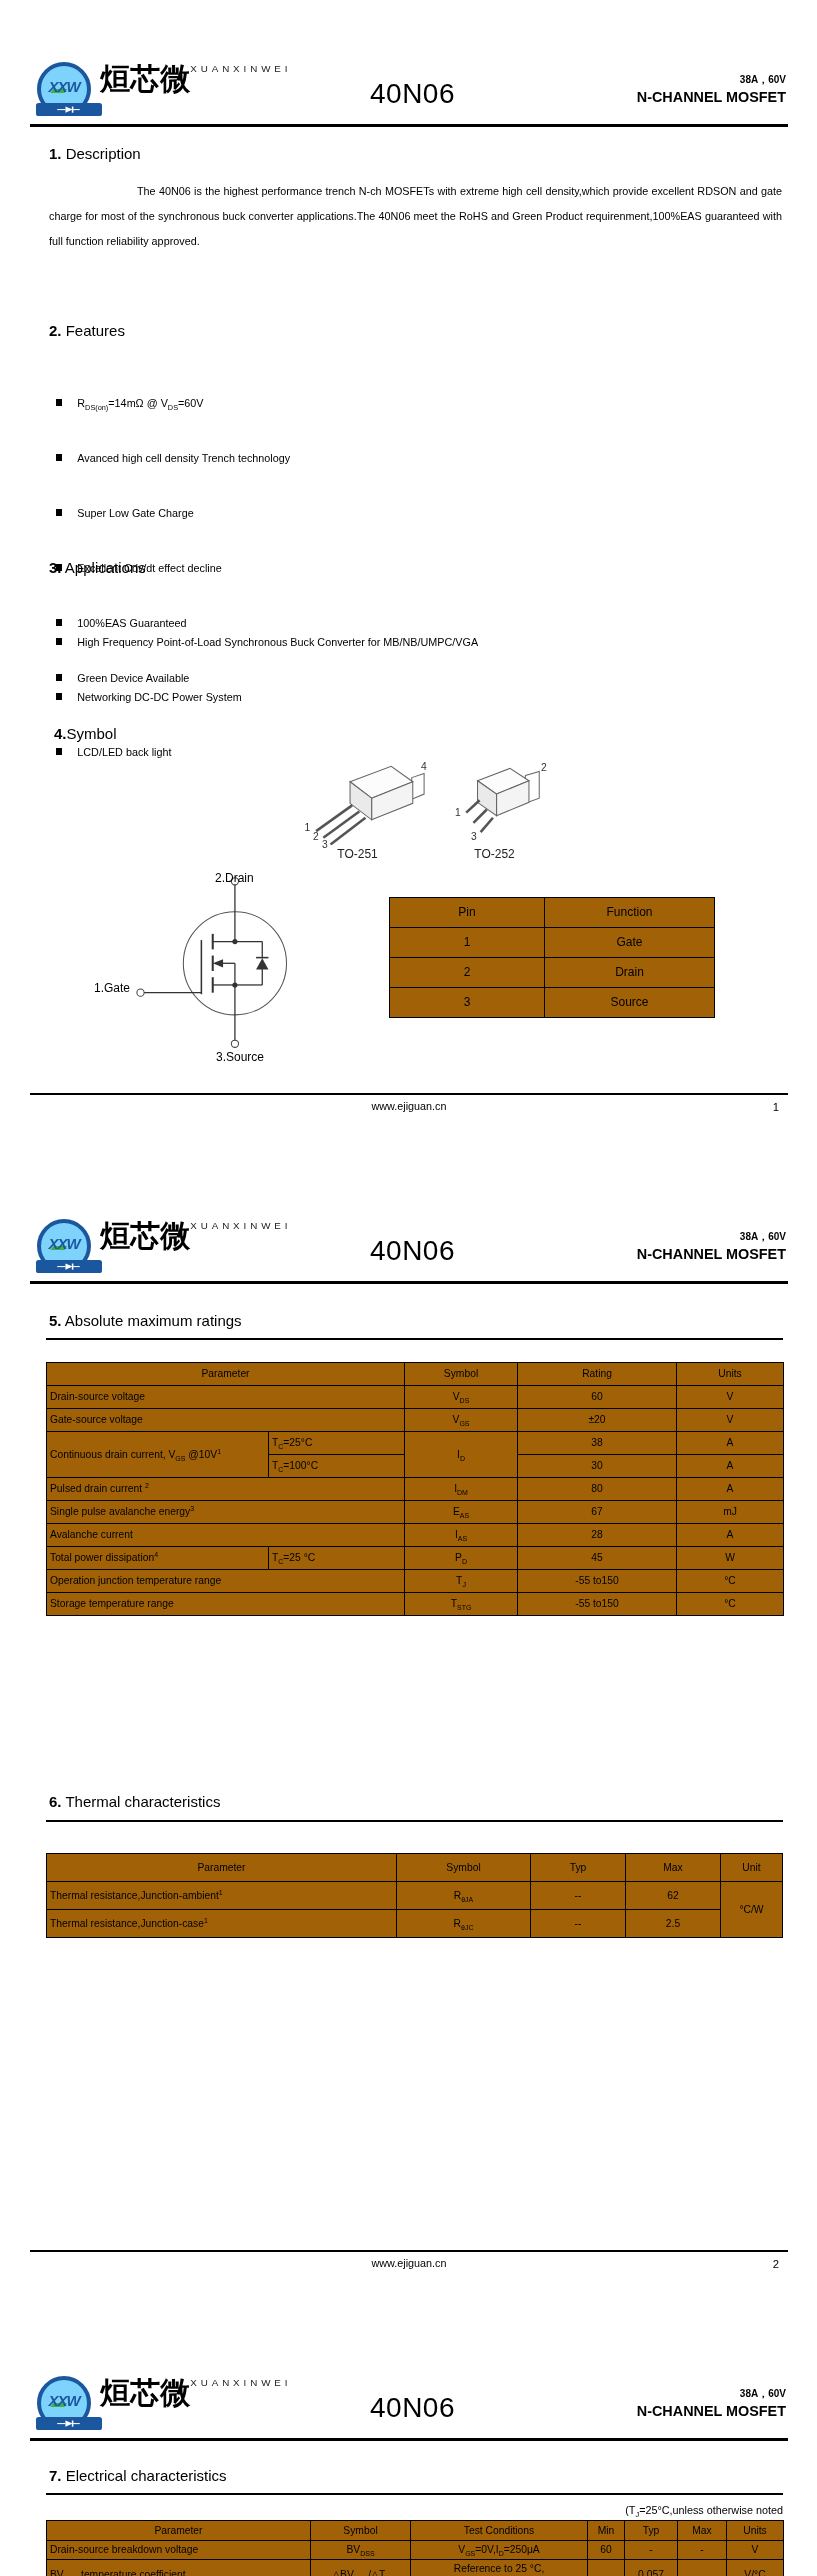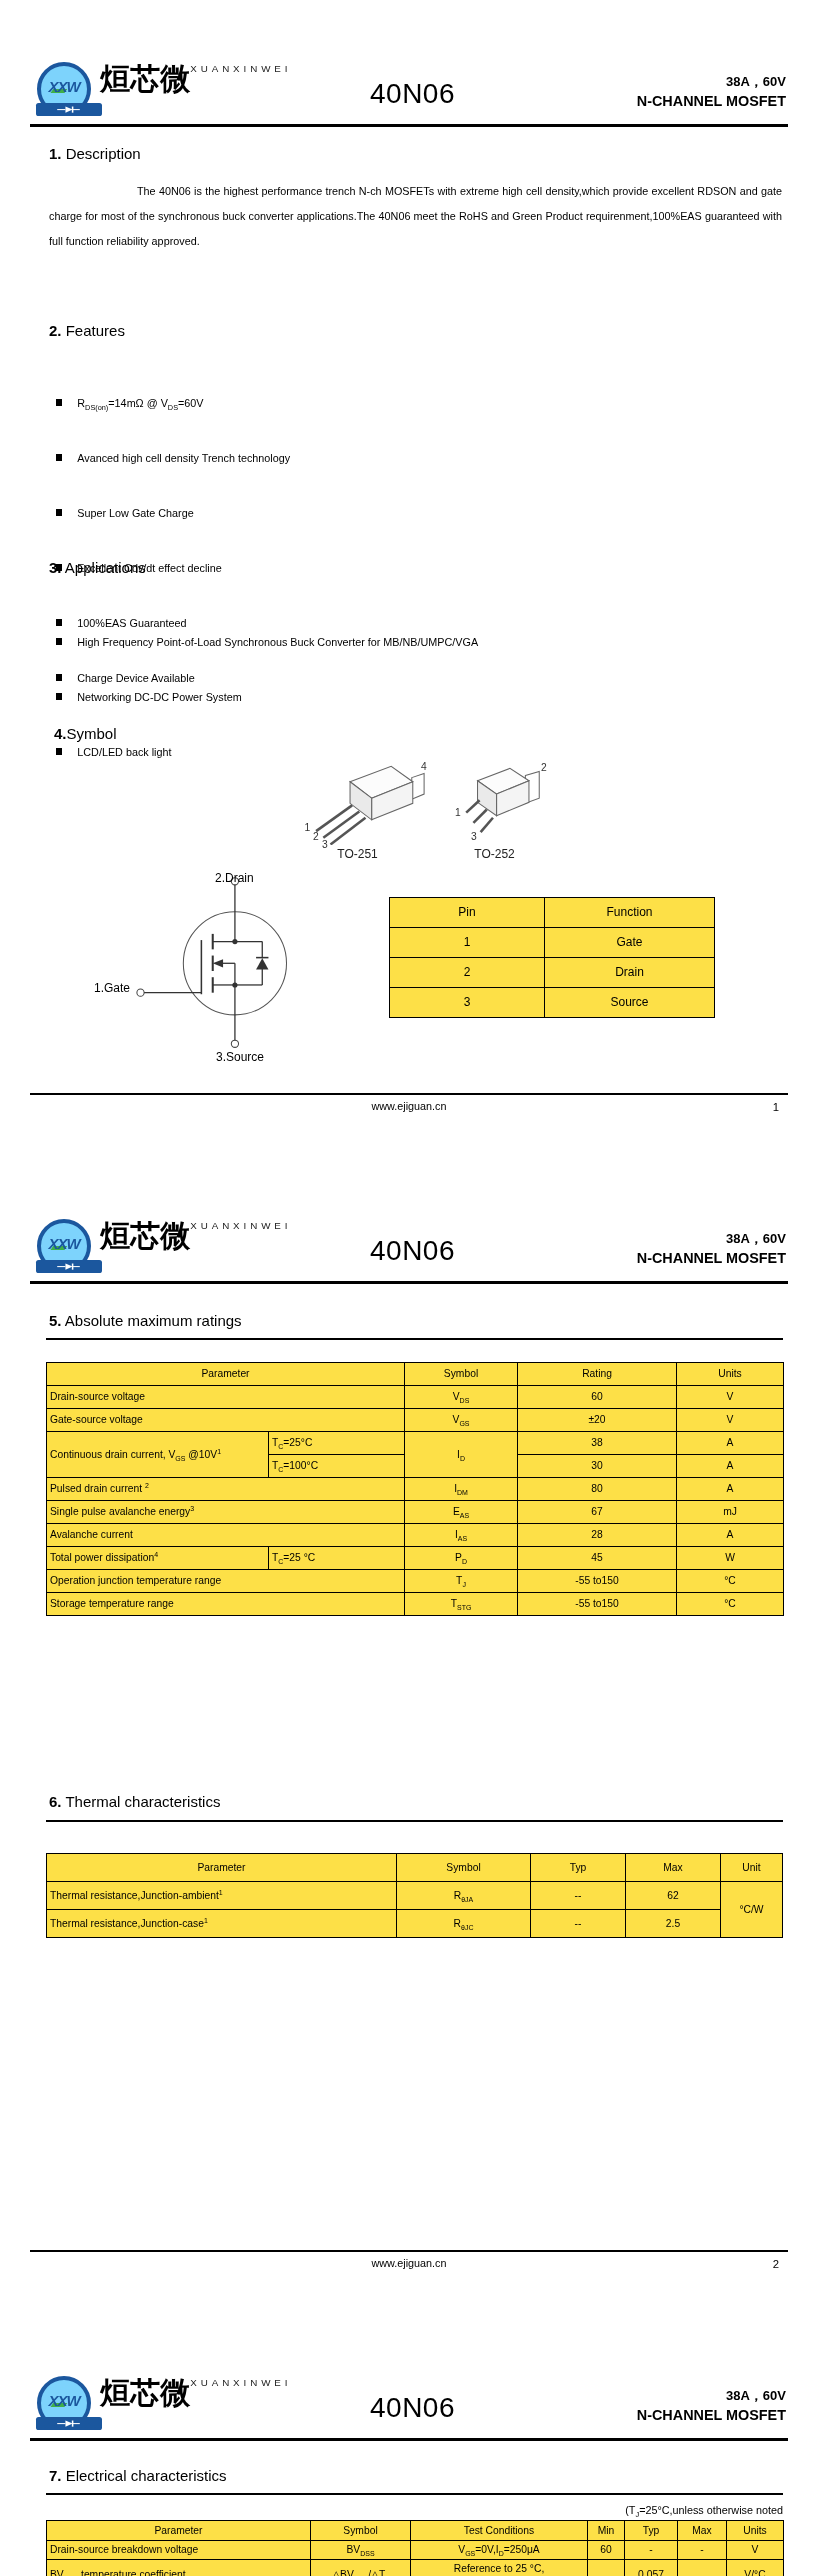--- a/index.html
+++ b/index.html
@@ -13,35 +13,35 @@
   .logo{display:flex;align-items:flex-start;gap:9.3px;}
   .logo-circle{width:46px;height:46px;border:4.6px solid #1b579e;border-radius:50%;position:relative;background:#7dd3fc;flex:0 0 auto;}
   .logo-xxw{position:absolute;left:0;right:0;top:12.4px;text-align:center;font-size:15px;font-weight:bold;font-style:italic;color:#1b579e;letter-spacing:-1px;}
   .logo-green{position:absolute;left:11.3px;top:23px;width:14.4px;height:3.6px;background:#3faf49;transform:skewX(-35deg);}
   .logo-band{position:absolute;left:-5.2px;bottom:-4.1px;width:66px;height:13.4px;background:#1b579e;border-radius:2.6px;display:flex;align-items:center;justify-content:center;}
   .logo-texts{display:flex;}
   .logo-cn{font-size:30px;font-weight:700;line-height:1.1;color:#000;}
   .logo-en{font-size:9.8px;letter-spacing:3.9px;color:#222;margin-top:1px;}
   .part-no{font-size:28px;letter-spacing:0.5px;text-align:center;}
   .hdr-right{text-align:right;font-weight:bold;}
-  .hdr-right .l1{font-size:13px;}
+  .hdr-right .l1{font-size:10px;}
   .hdr-right .l2{font-size:14.4px;margin-top:2.1px;}
   .h-rule{height:3.1px;background:#000;}
 
   
   .sec-head{font-size:15px;white-space:nowrap;}
   .sec-head .num{font-weight:bold;}
   .sec-underline{height:1.5px;background:#000;}
   .para{font-size:10.8px;line-height:25px;text-align:justify;text-indent:88px;}
   .bitem{display:flex;align-items:center;height:25px;font-size:10.8px;margin-top:30px;}
   .bullet{width:5.7px;height:6.7px;background:#000;margin:0 15.5px 0 4.1px;flex:0 0 auto;}
   .tj-note{font-size:10.8px;text-align:right;}
 
   
-  table.dtable{border-collapse:collapse;table-layout:fixed;border:1.5px solid #000;background:#fde047;}
+  table.dtable{border-collapse:collapse;table-layout:fixed;border:1.5px solid #000;background:#a16207;}
   .dtable td{border:1px solid #000;text-align:center;vertical-align:middle;padding:1.5px 4.1px;font-size:10.3px;line-height:1.3;overflow:hidden;}
   .dtable td.al{text-align:left;padding-left:3px;}
   .tbl-pin td{height:26px;font-size:12px;}
   .tbl-abs td{height:19px;}
   .tbl-th td{height:24px;}
   .tbl-el td{height:15.5px;font-size:10.3px;}
 
   
   .footer-line{position:absolute;left:30px;right:30px;top:1093px;height:2.1px;background:#000;}
   .footer-site{position:absolute;left:0;width:100%;top:1100px;text-align:center;font-size:10.8px;}
@@ -106,21 +106,21 @@
     <div class="bitem">
         <span class="bullet"></span>
         <span>Excellent Cdv/dt effect decline</span>
       </div>
     <div class="bitem">
         <span class="bullet"></span>
         <span>100%EAS Guaranteed</span>
       </div>
     <div class="bitem">
         <span class="bullet"></span>
-        <span>Charge Device Available</span>
+        <span>Green Device Available</span>
       </div>
   </div>
 
   <div class="abs sec-head" style="left:49px;top:559px;">
     <span class="num">3.</span><span> Applications</span>
   </div>
   <div class="abs" style="left:52px;top:599px;width:721px;">
     <div class="bitem">
         <span class="bullet"></span>
         <span>High Frequency Point-of-Load Synchronous Buck Converter for MB/NB/UMPC/VGA</span>

